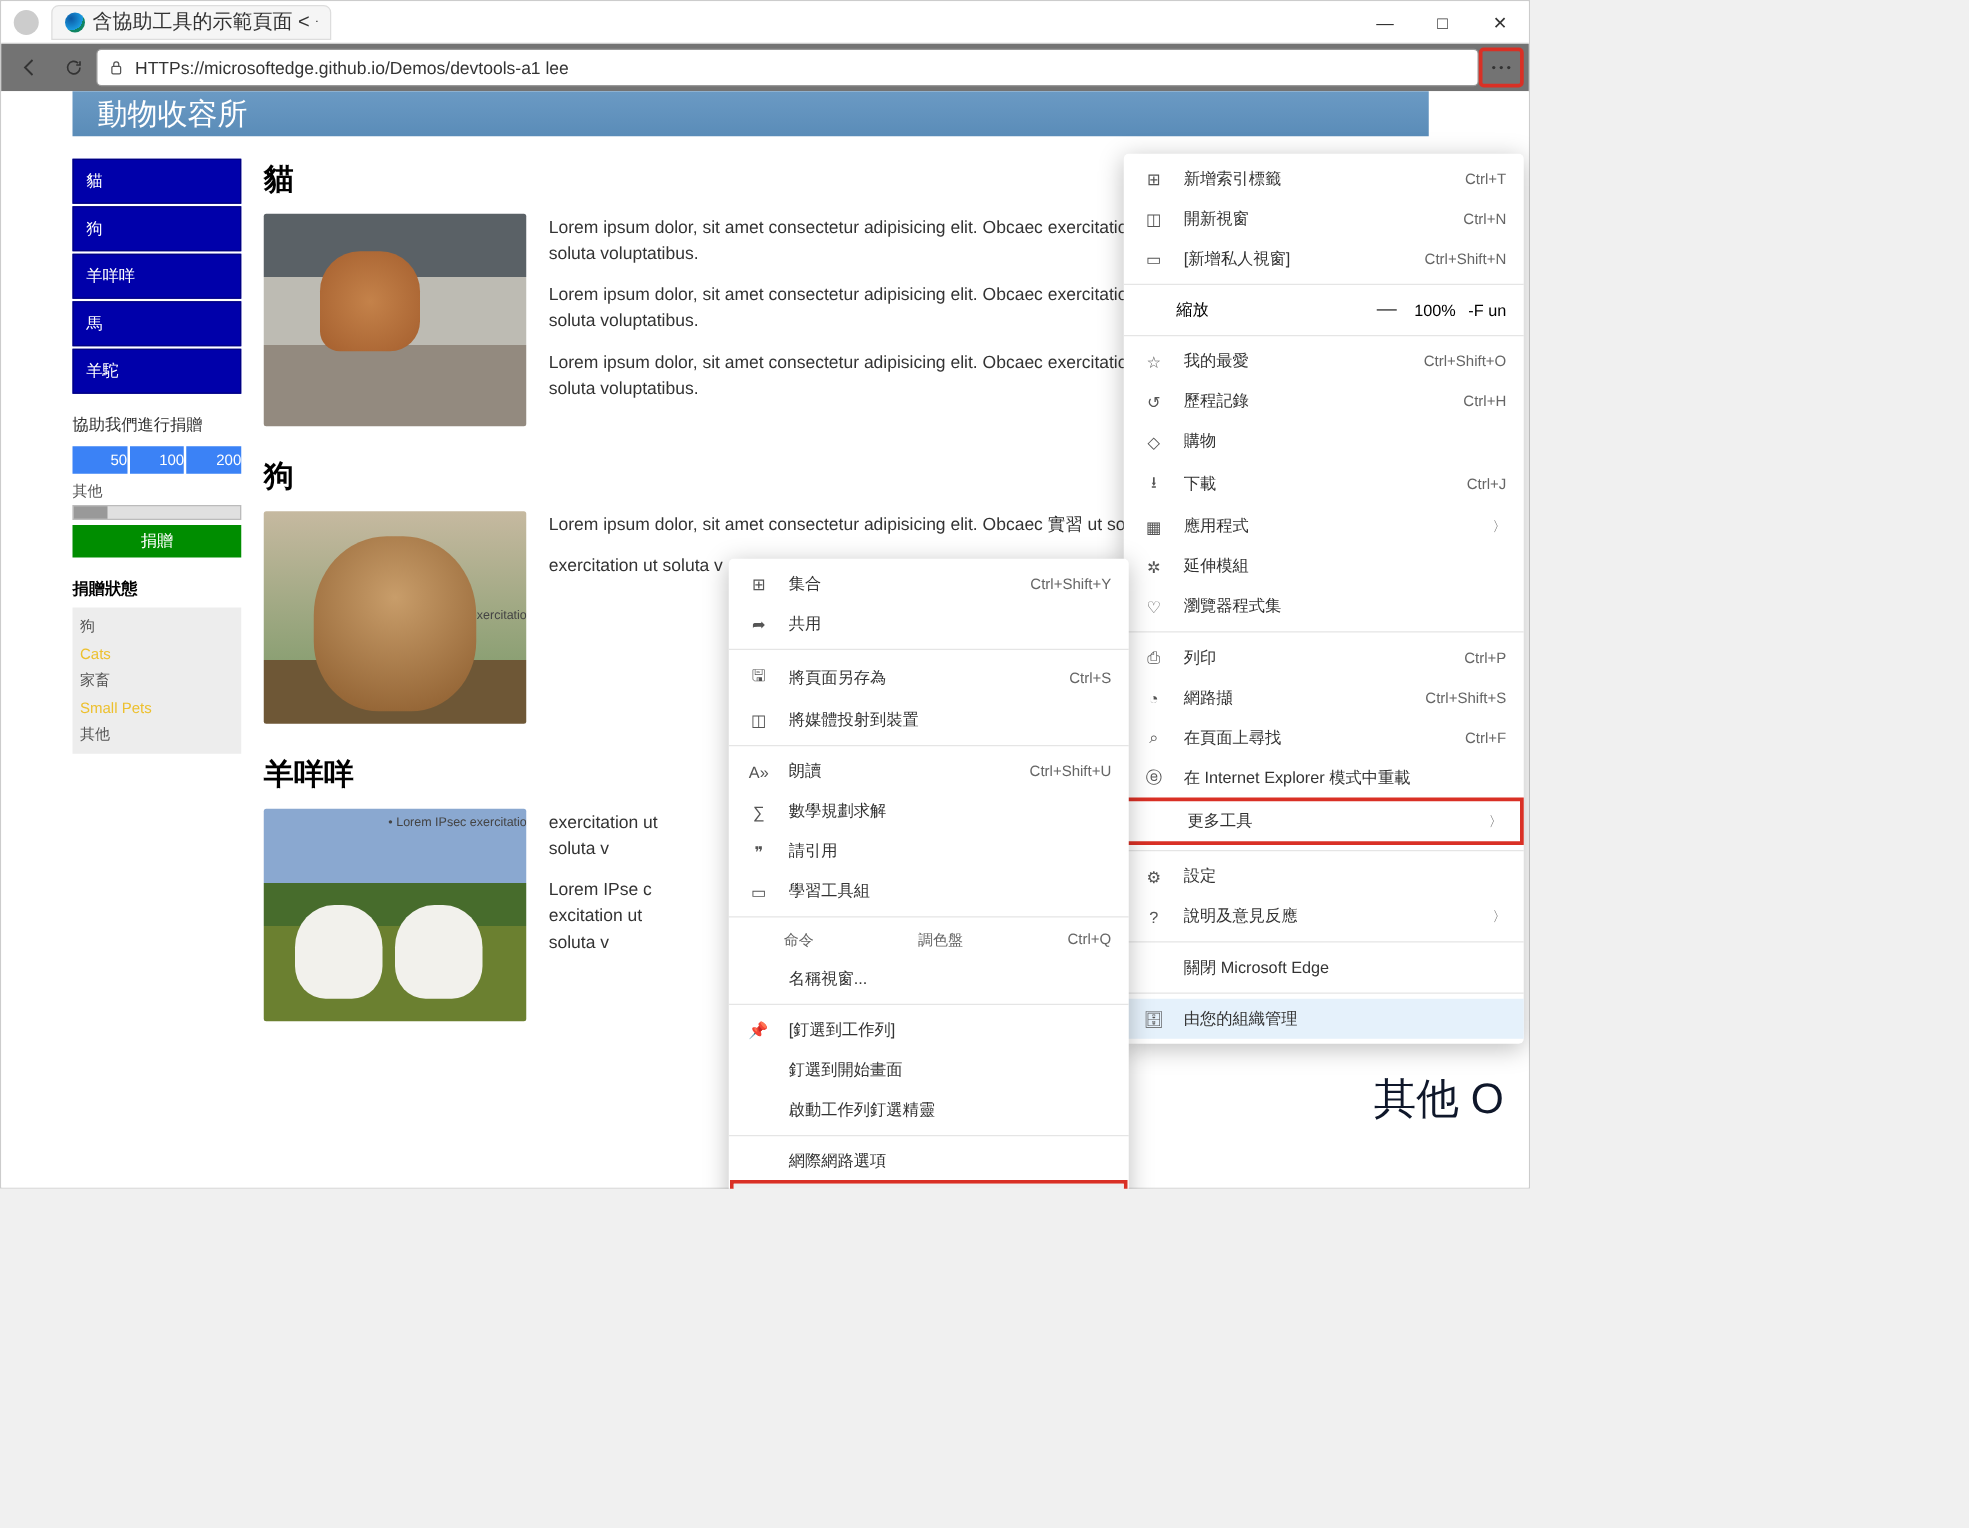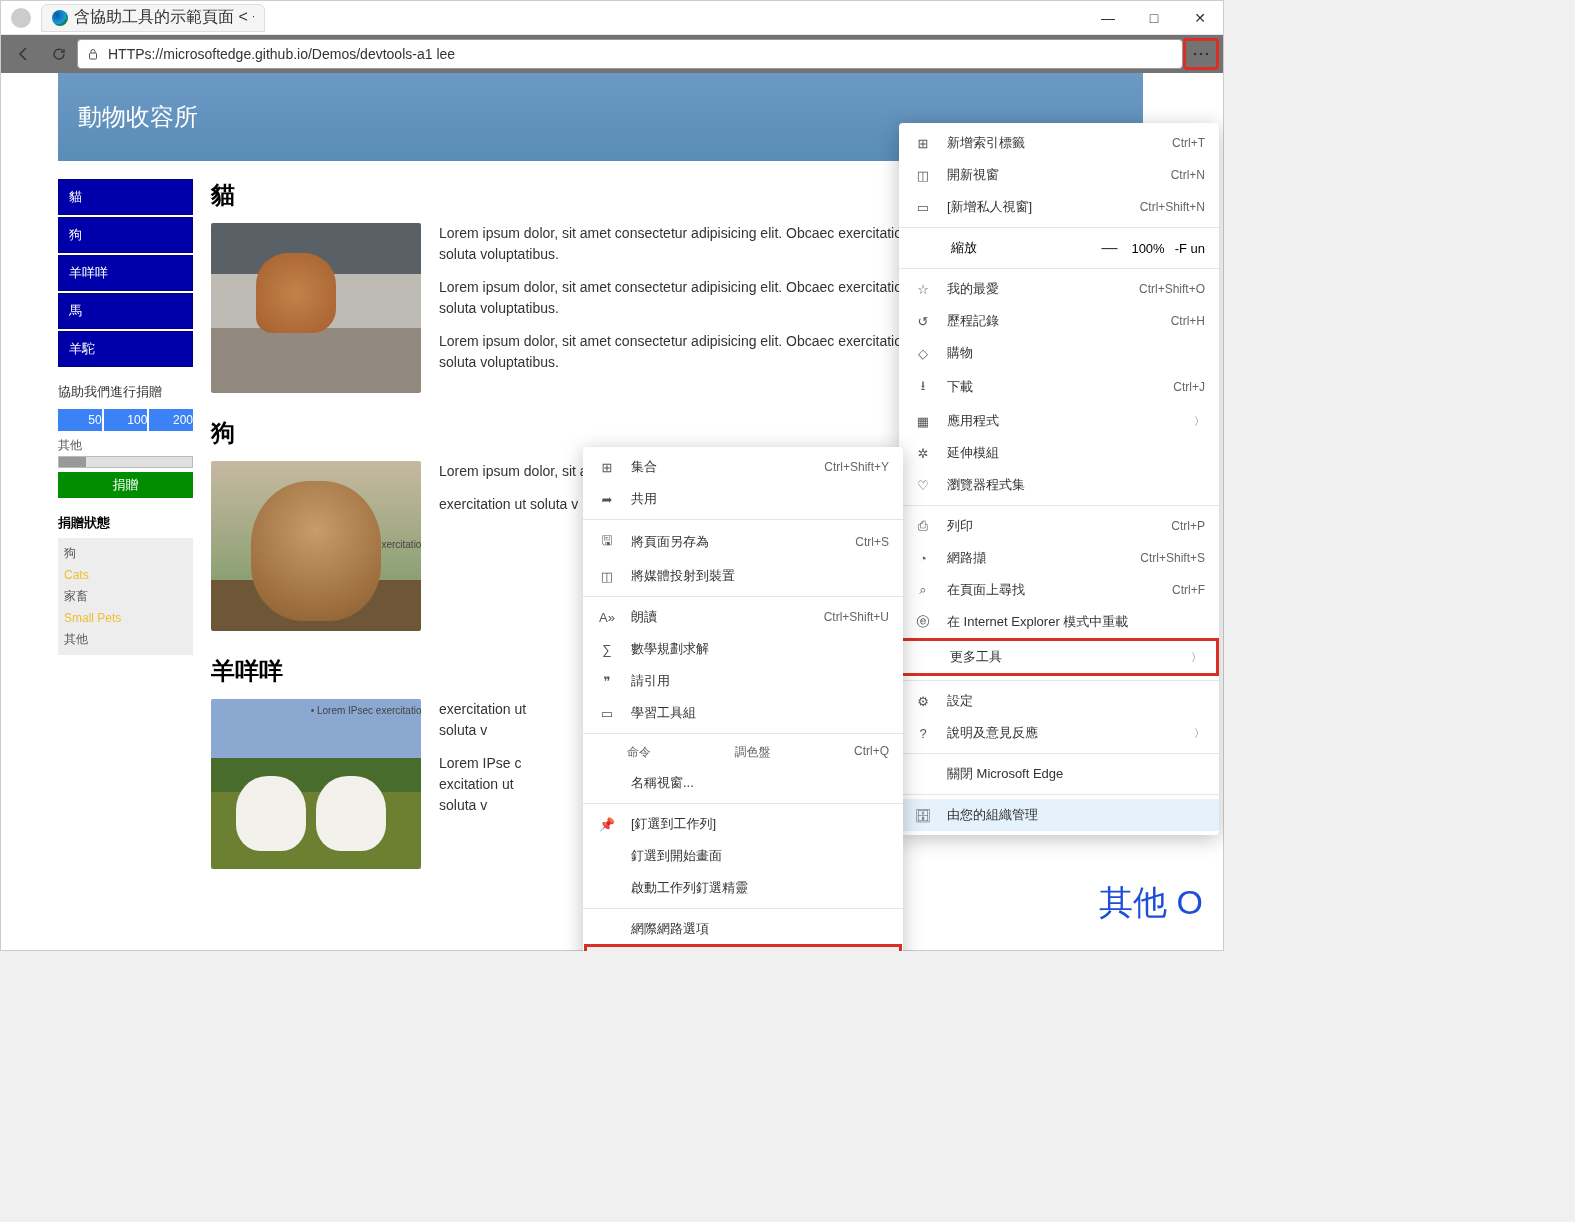--- a/index.html
+++ b/index.html
@@ -15,21 +15,21 @@
 .addrbar { display: flex; align-items: center; height: 38px; background: #737373; padding: 0 4px; gap: 0; }
 .nav-btn { width: 36px; height: 32px; display: flex; align-items: center; justify-content: center; color: #333; border-radius: 4px; }
 .url-field { flex: 1; display: flex; align-items: center; height: 30px; background: #fff; border: 1px solid #999; border-radius: 4px; padding: 0 8px; }
 .lock-icon { width: 14px; height: 14px; margin-right: 8px; display: flex; align-items: center; justify-content: center; }
 .url-text { font-size: 14px; color: #333; }
 .url-text .scheme { font-size: 14px; }
 .more-btn { width: 36px; height: 32px; display: flex; align-items: center; justify-content: center; border-radius: 4px; }
 .highlight-box { border: 3px solid #d93025; }
 .content { display: flex; height: calc(100% - 72px); background: #fff; position: relative; }
 .page { width: 100%; background: #fff; padding: 0; }
-.banner { background: linear-gradient(to bottom, #6b9ac4, #5a8cb8); color: #fff; padding: 28px 20px; font-size: 24px; margin-left: 57px; margin-right: 80px; }
+.banner { background: linear-gradient(to bottom, #6b9ac4, #5a8cb8); color: #fff; padding: 2px 20px; font-size: 24px; margin-left: 57px; margin-right: 80px; }
 .navbar { background: linear-gradient(to bottom, #ffd800, #f5a900); height: 30px; display: flex; align-items: center; margin-left: 57px; margin-right: 80px; }
 .nav-item { padding: 6px 14px; color: #6b4c00; font-size: 13px; font-weight: 600; }
 .nav-item.active { background: #d10000; color: #fff; position: relative; }
 .nav-item.active::after { content: ''; position: absolute; bottom: -6px; left: 50%; transform: translateX(-50%); border: 6px solid transparent; border-top-color: #d10000; }
 .main-layout { display: flex; margin-top: 18px; }
 .sidebar { width: 135px; margin-left: 57px; }
 .cat-btn { background: #0000aa; color: #fff; padding: 8px 10px; margin-bottom: 2px; font-size: 13px; border: 1px solid #000080; }
 .donate-title { margin-top: 16px; font-size: 13px; color: #333; }
 .donate-btns { display: flex; gap: 2px; margin-top: 8px; }
 .donate-btn { flex: 1; background: #3b82f6; color: #fff; text-align: right; padding: 4px 0; font-size: 12px; }
@@ -40,40 +40,40 @@
 .status-title { margin-top: 16px; font-size: 13px; font-weight: bold; }
 .status-box { background: #ededed; margin-top: 6px; padding: 4px 6px; }
 .status-item { font-size: 12px; padding: 3px 0; color: #555; }
 .status-item.hl { color: #edc02e; }
 .articles { flex: 1; margin-left: 18px; }
 .article { margin-bottom: 24px; }
 .article h2 { font-size: 24px; margin-bottom: 12px; }
 .article-body { display: flex; gap: 18px; }
 .article-img { width: 210px; height: 170px; background: #888; border-radius: 2px; flex-shrink: 0; position: relative; overflow: hidden; }
 .article-text p { font-size: 14px; line-height: 1.5; margin-bottom: 12px; color: #333; }
-.big-other { position: absolute; right: 20px; bottom: 24px; font-size: 34px; color: #1d4ed8; }
+.big-other { position: absolute; right: 20px; bottom: 48px; font-size: 34px; color: #0f172a; }
 
 .img-cat { background: linear-gradient(to bottom, #5a6166 30%, #bdbbb3 30% 62%, #938a7f 62%); }
 .img-cat::after { content:''; position:absolute; left: 45px; top: 30px; width: 80px; height: 80px; background: radial-gradient(circle, #c4824a, #a55f2e); border-radius: 40% 40% 30% 20%; }
 .img-dog { background: linear-gradient(to bottom, #c6b9a0 0%, #8ca074 70%, #6e5736 70%); }
 .img-dog::after { content:''; position:absolute; left: 40px; top: 20px; width: 130px; height: 140px; background: radial-gradient(circle at 50% 35%, #c89d6a, #8b5b2c); border-radius: 45% 45% 40% 40%; }
 .img-sheep { background: linear-gradient(to bottom, #8aa8d0 35%, #476c2c 35% 55%, #6b8030 55%); }
 .img-sheep::before, .img-sheep::after { content:''; position:absolute; bottom: 18px; width: 70px; height: 75px; background: #f2f1ec; border-radius: 45% 45% 35% 35%; }
 .img-sheep::before { left: 25px; }
 .img-sheep::after { left: 105px; }
 
 .edge-menu { position: absolute; top: 50px; right: 4px; width: 320px; background: #fff; box-shadow: 0 4px 20px rgba(0,0,0,0.25); border-radius: 4px; z-index: 50; padding: 4px 0; }
 .menu-row { display: flex; align-items: center; padding: 7px 14px; font-size: 13px; color: #333; }
 .menu-icon { width: 20px; display: flex; align-items: center; justify-content: center; margin-right: 14px; color: #555; }
 .menu-label { flex: 1; }
 .menu-shortcut { font-size: 12px; color: #666; }
 .menu-chevron { color: #666; font-size: 11px; }
 .menu-sep { height: 1px; background: #e5e5e5; margin: 4px 0; }
 .menu-zoom { display: flex; align-items: center; padding: 7px 14px; font-size: 13px; }
-.menu-zoom .menu-label { flex: 1; margin-left: 38px; }
+.menu-zoom .menu-label { flex: 1; margin-left: 28px; }
 .zoom-ctl { display: flex; align-items: center; gap: 10px; }
 .zoom-btn { font-size: 16px; color: #333; padding: 0 4px; }
 .menu-managed { background: #e5f1fb; }
 
 .submenu { position: absolute; top: 374px; right: 320px; width: 320px; background: #fff; box-shadow: 0 4px 20px rgba(0,0,0,0.25); border-radius: 4px; z-index: 60; padding: 4px 0; }
 .submenu-heading { display: flex; justify-content: space-between; padding: 6px 14px 6px 44px; font-size: 12px; color: #666; }
 .submenu .menu-row { padding: 7px 14px; }
 .submenu .disabled .menu-shortcut { color: #aaa; }
 .submenu-hl { border: 3px solid #d93025; margin: -1px 1px; }
 </style>

